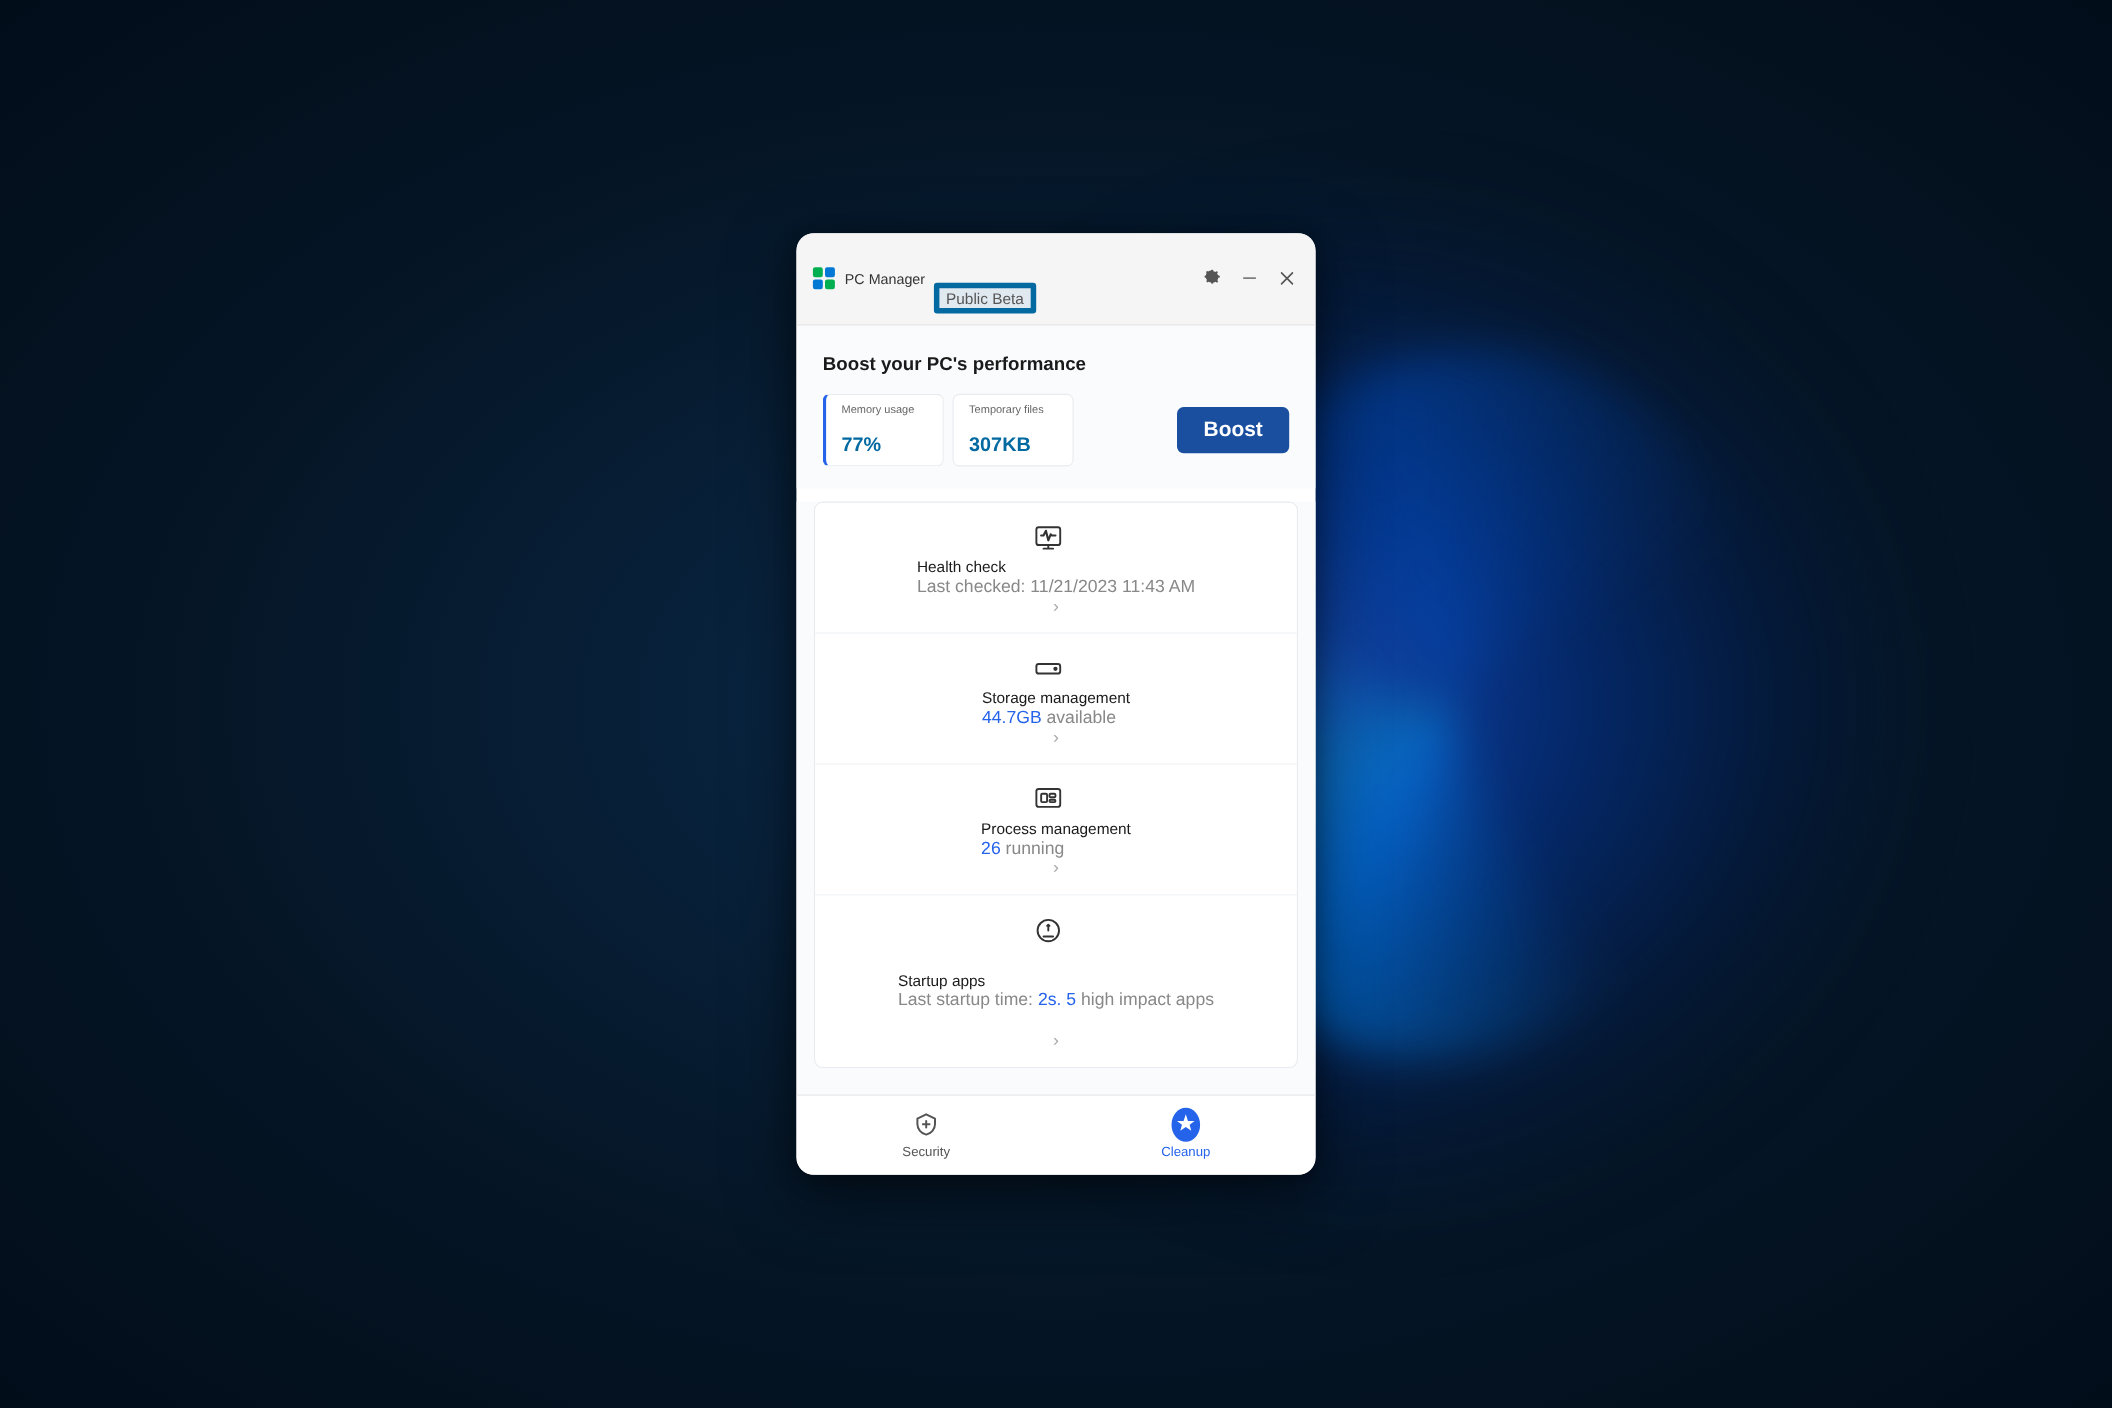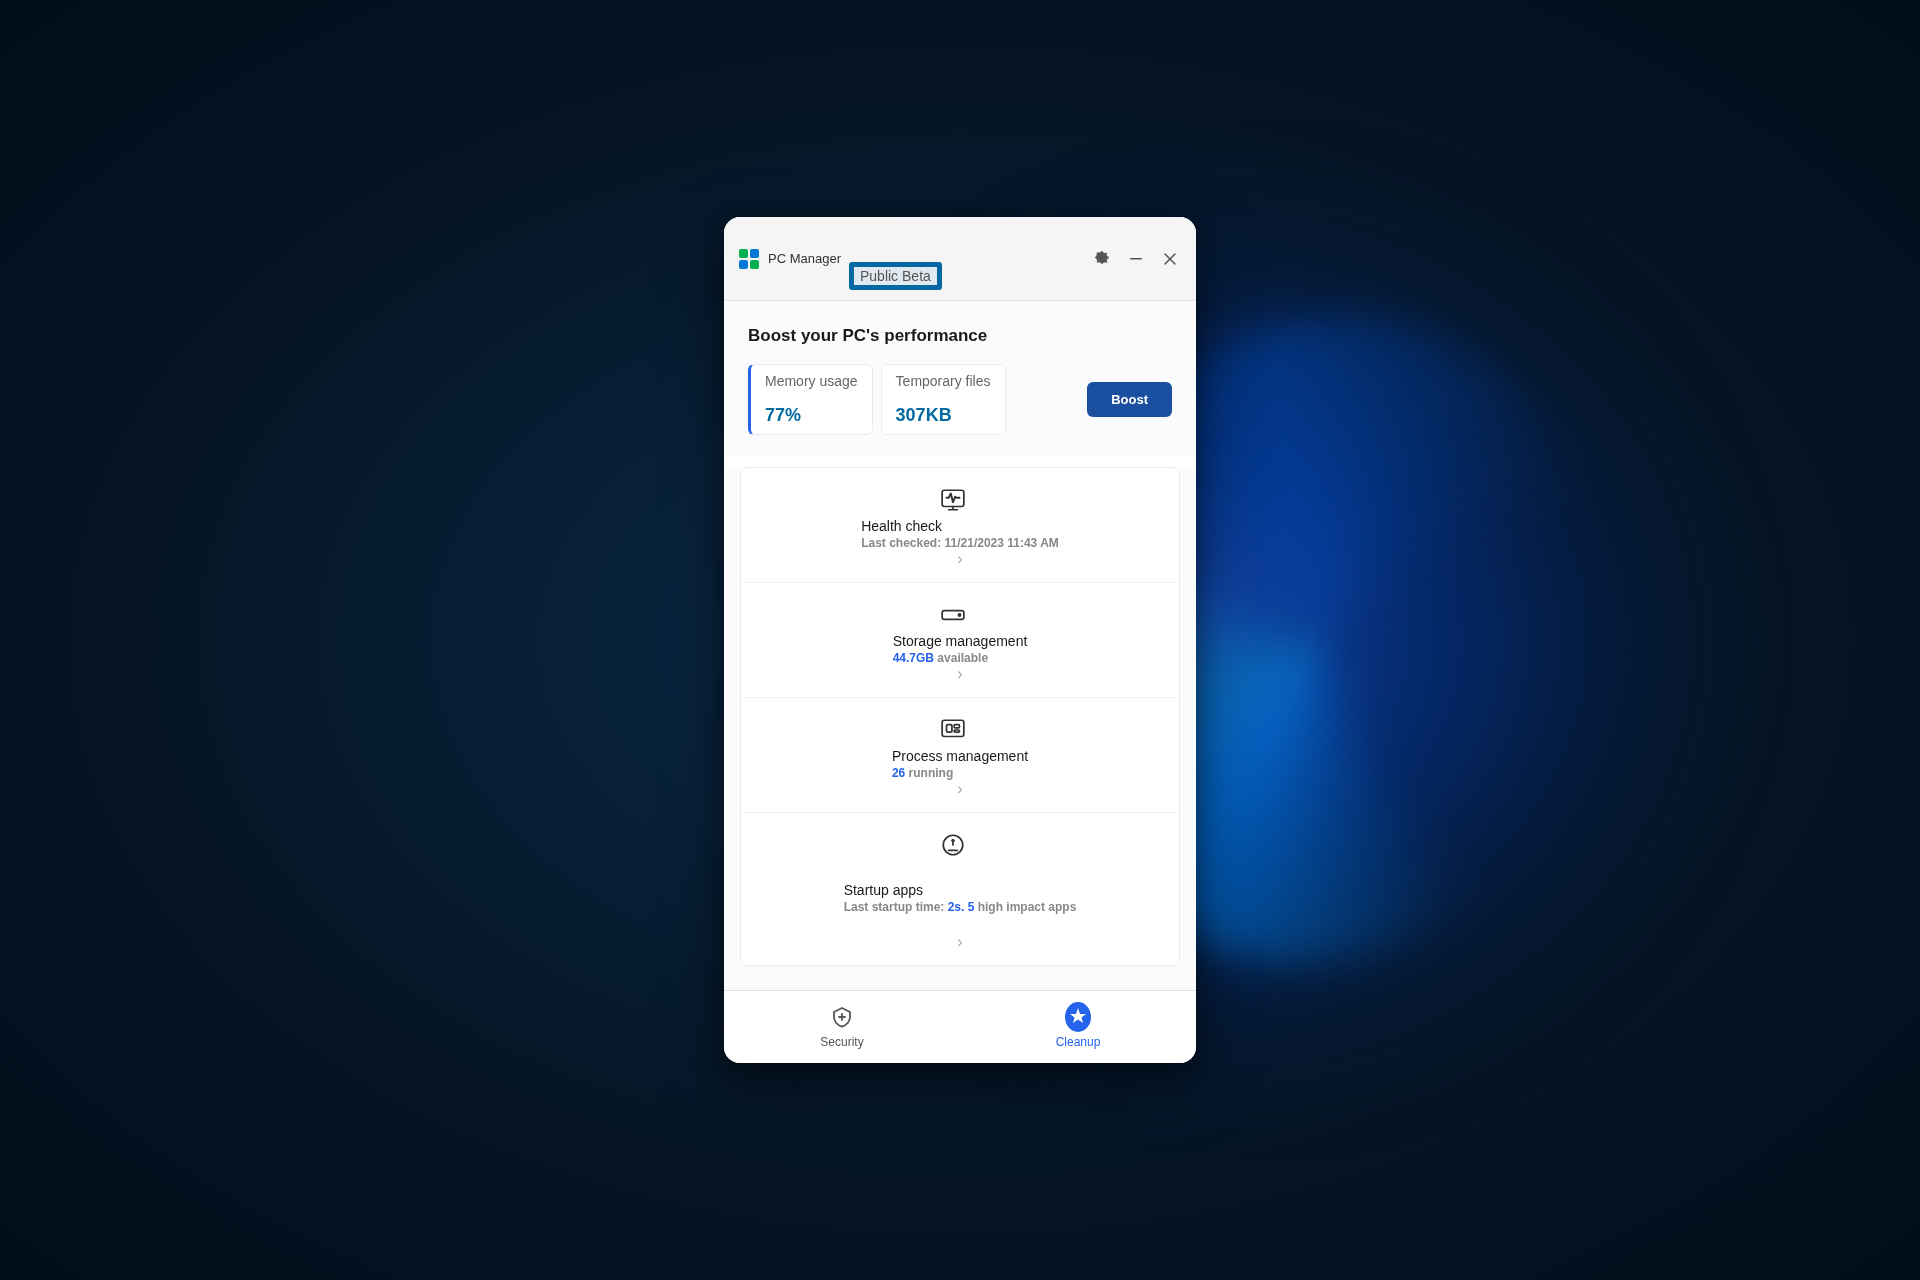--- a/index.html
+++ b/index.html
@@ -147,39 +147,39 @@
       border-radius: 6px;
       padding: 8px 14px;
       min-width: 110px;
     }
 
     .stat-card.memory {
       border-left: 3px solid #2563eb;
     }
 
     .stat-label {
-      font-size: 14px;
+      font-size: 10px;
       color: #666;
       margin-bottom: 16px;
     }
 
     .stat-value {
       font-size: 18px;
       font-weight: 700;
       color: #0369a1;
     }
 
     .boost-btn {
       margin-left: auto;
       background: #1a4fa0;
       color: white;
       border: none;
       border-radius: 6px;
       padding: 10px 24px;
-      font-size: 13px;
+      font-size: 19px;
       font-weight: 600;
       cursor: pointer;
       transition: background 0.15s;
     }
 
     
     .list-section {
       background: #ffffff;
       border: 1px solid #e8ecf0;
       border-radius: 8px;
@@ -224,23 +224,22 @@
     }
 
     .list-item-title {
       font-size: 14px;
       font-weight: 500;
       color: #1a1a1a;
       margin-bottom: 2px;
     }
 
     .list-item-subtitle {
-      font-size: 12px;
+      font-size: 16px;
       color: #888;
-      font-weight: bold;
     }
 
     .list-item-subtitle .accent {
       color: #2563eb;
     }
 
     .list-item-chevron {
       color: #aaa;
       font-size: 16px;
     }

